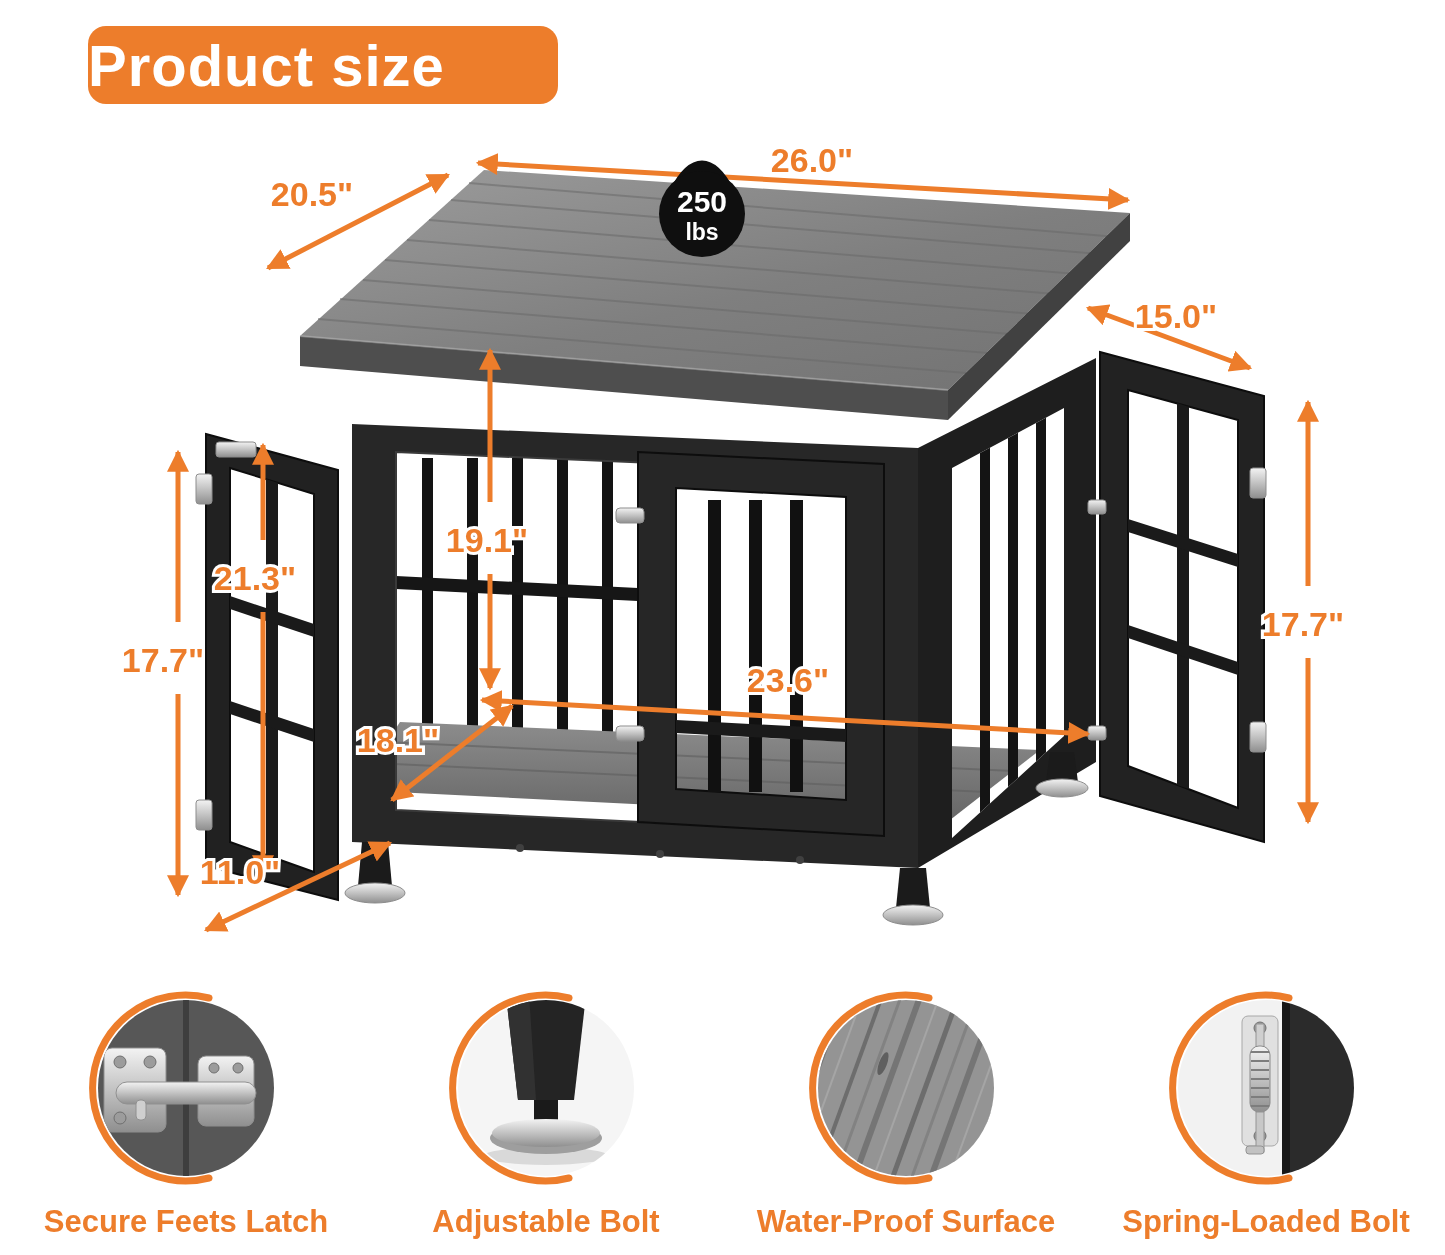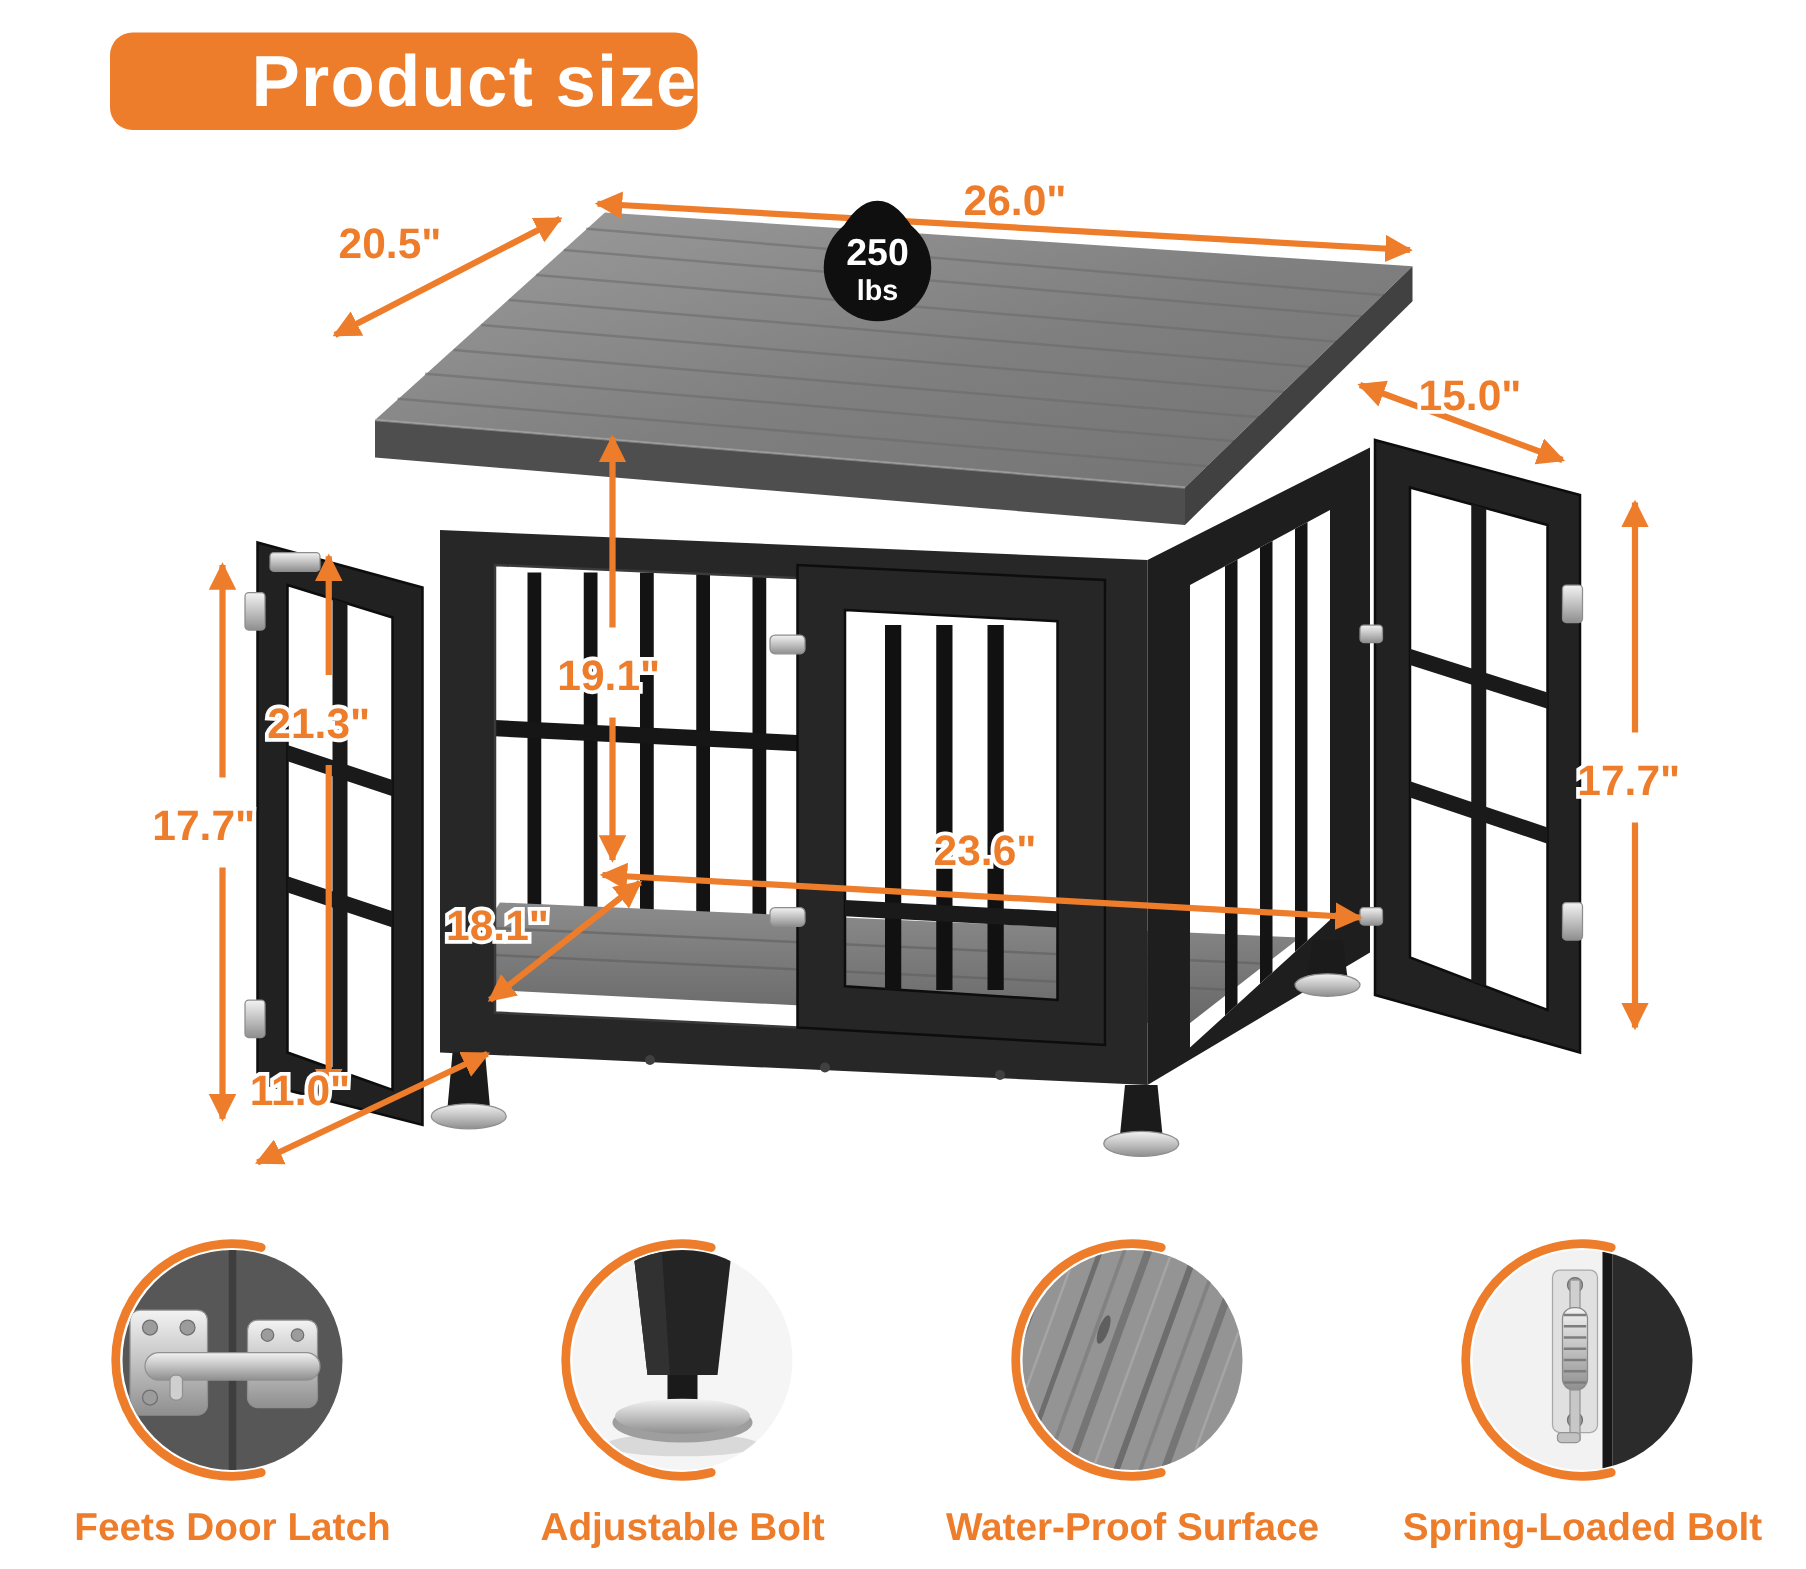--- a/index.html
+++ b/index.html
@@ -1,20 +1,20 @@
 <!DOCTYPE html>
 <html><head>
 <meta charset="utf-8">
 <style>
   :root{ --accent:#ED7D2B; }
   html,body{margin:0;padding:0;background:#fff;}
   .page{position:relative;width:1445px;height:1255px;background:#fff;overflow:hidden;
         font-family:"Liberation Sans",sans-serif;}
   .banner{position:absolute;left:88px;top:26px;width:470px;height:78px;background:var(--accent);
-          border-radius:18px;display:flex;align-items:center;justify-content:flex-end;}
+          border-radius:18px;display:flex;align-items:center;justify-content:flex-start;}
   .banner span{color:#fff;font-size:58px;font-weight:700;letter-spacing:1px;}
   .scene{position:absolute;left:0;top:0;width:1445px;height:960px;}
   .dim{font:700 34px "Liberation Sans",sans-serif;fill:var(--accent);text-anchor:middle;
        paint-order:stroke;stroke:#ffffff;stroke-width:6px;}
   .dl{stroke:var(--accent);stroke-width:5;fill:none;}
   .wv{font:700 30px "Liberation Sans",sans-serif;fill:#fff;text-anchor:middle;}
   .wu{font:700 23px "Liberation Sans",sans-serif;fill:#fff;text-anchor:middle;}
   .features{position:absolute;left:88px;top:990px;display:flex;gap:164px;}
   .feature{position:relative;width:196px;height:250px;}
   .feature svg{position:absolute;left:-2px;top:-2px;}
@@ -217,21 +217,21 @@
           <circle cx="34" cy="74" r="6" fill="#9c9c9c" stroke="#6f6f6f"></circle>
           <circle cx="64" cy="74" r="6" fill="#9c9c9c" stroke="#6f6f6f"></circle>
           <circle cx="34" cy="130" r="6" fill="#9c9c9c" stroke="#6f6f6f"></circle>
           <circle cx="128" cy="80" r="5" fill="#9c9c9c" stroke="#6f6f6f"></circle>
           <circle cx="152" cy="80" r="5" fill="#9c9c9c" stroke="#6f6f6f"></circle>
           <rect x="30" y="94" width="140" height="22" rx="11" fill="url(#silverH)" stroke="#909090"></rect>
           <rect x="50" y="112" width="10" height="20" rx="4" fill="#cfcfcf" stroke="#909090"></rect>
         </g>
         <path d="M 123,10 A 93,93 0 1 0 123,190" stroke="#ED7D2B" stroke-width="7" fill="none" stroke-linecap="round"></path>
       </svg>
-      <div class="feature-label">Feets Door Latch</div>
+      <div class="feature-label">Secure Feets Latch</div>
     </div>
 
     <div class="feature">
       <svg width="200" height="200" viewBox="0 0 200 200">
         <defs>
             <clipPath id="c2">
               <circle cx="100" cy="100" r="88"></circle>
             </clipPath>
           </defs>
         <g clip-path="url(#c2)">

